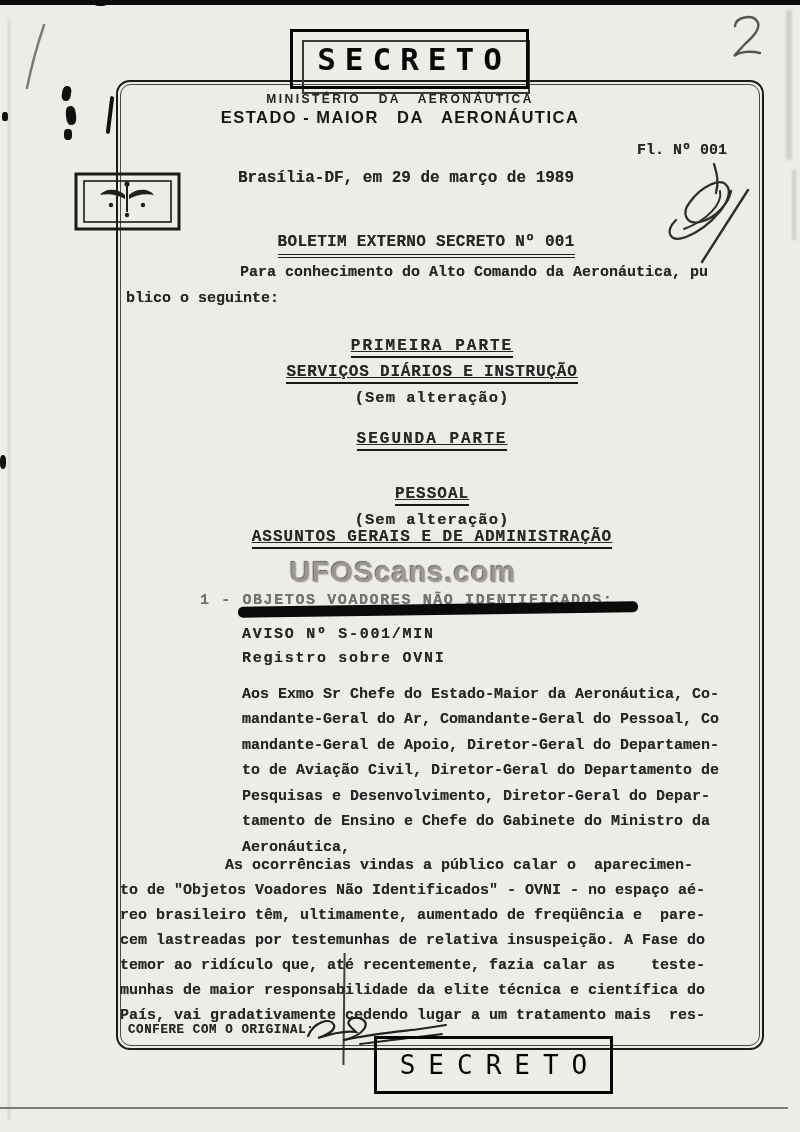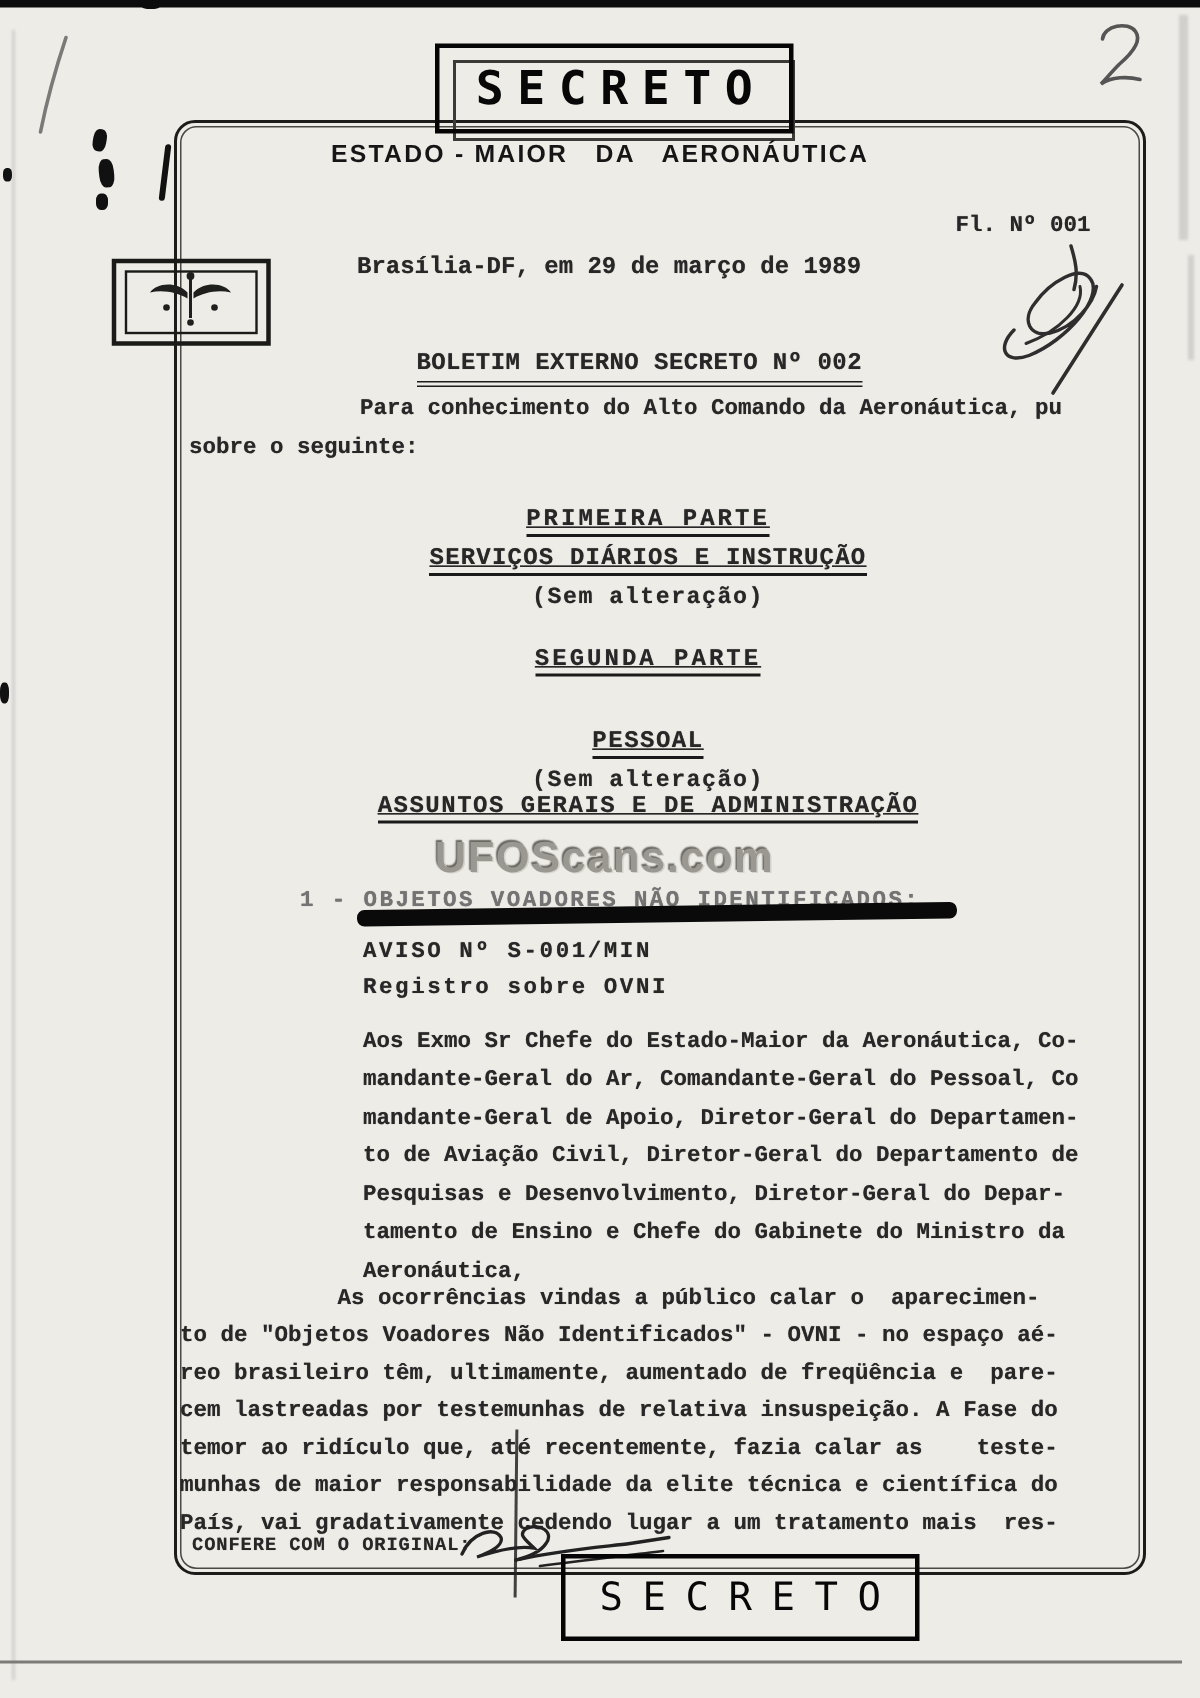--- a/index.html
+++ b/index.html
@@ -78,20 +78,21 @@
   <div class="frame">
     <div class="frame-inner"></div>
   </div>
 
   <div class="stamp-ghost" style="left:302px;top:40px;width:224px;height:50px;"></div>
   <div class="stamp" style="left:290px;top:29px;width:224px;height:54px;font-size:31px;font-weight:700;letter-spacing:9px;padding-left:9px;">
       <span>SECRETO</span>
     </div>
 
   <div class="center-wrap" style="left:180px;top:92px;width:440px;">
+    <div class="sans" style="font-weight:700;font-size:12px;letter-spacing:2.5px;white-space:pre;color:#222;">MINISTÉRIO   DA   AERONÁUTICA</div>
     <div class="sans" style="font-weight:700;font-size:16.5px;letter-spacing:1.5px;white-space:pre;margin-top:2px;color:#161616;">ESTADO - MAIOR   DA   AERONÁUTICA</div>
   </div>
 
   <div class="typed" style="left:637px;top:143px;">Fl. Nº 001</div>
 
   <svg class="abs" style="left:656px;top:158px;" width="118" height="112" viewBox="0 0 118 112">
     <path d="M20 62 C8 74 14 85 30 79 C55 69 80 40 71 28 C64 18 44 30 34 44 C25 55 30 67 44 64 C61 60 73 44 75 33" fill="none" stroke="#2e2e2e" stroke-width="2.3" stroke-linecap="round"></path>
     <path d="M28 71 C50 63 67 46 64 33" fill="none" stroke="#2e2e2e" stroke-width="2" stroke-linecap="round"></path>
     <path d="M58 6 C61 16 63 24 60 35" fill="none" stroke="#2e2e2e" stroke-width="2.3" stroke-linecap="round"></path>
     <path d="M92 32 L46 104" fill="none" stroke="#2e2e2e" stroke-width="2.4" stroke-linecap="round"></path>
@@ -104,25 +105,25 @@
     <circle cx="53" cy="12" r="2.6" fill="#1f1f1d"></circle>
     <path d="M51 23 C43 15 30 17 26 23 C35 21 44 23 51 27 Z" fill="#1f1f1d"></path>
     <path d="M55 23 C63 15 76 17 80 23 C71 21 62 23 55 27 Z" fill="#1f1f1d"></path>
     <circle cx="37" cy="33" r="2.2" fill="#1f1f1d"></circle>
     <circle cx="69" cy="33" r="2.2" fill="#1f1f1d"></circle>
     <circle cx="53" cy="43" r="2.2" fill="#1f1f1d"></circle>
   </svg>
 
   <div class="typed" style="left:238px;top:170px;font-size:16px;">Brasília-DF, em 29 de março de 1989</div>
   <div class="typed" style="left:238px;top:218px;font-size:16px;letter-spacing:.3px;">
-    <span class="u2">BOLETIM EXTERNO SECRETO Nº 002</span>
+    <span class="u2">BOLETIM EXTERNO SECRETO Nº 001</span>
   </div>
 
   <div class="typed" style="left:240px;top:265px;">Para conhecimento do Alto Comando da Aeronáutica, pu</div>
-  <div class="typed" style="left:126px;top:291px;">sobre o seguinte:</div>
+  <div class="typed" style="left:126px;top:291px;">blico o seguinte:</div>
 
   <div class="center-wrap" style="left:132px;top:338px;width:600px;">
     <div class="typed" style="position:static;font-size:16px;"><span class="heading u1" style="letter-spacing:2px;">PRIMEIRA PARTE</span></div>
     <div class="typed" style="position:static;font-size:16px;margin-top:6px;"><span class="heading u1" style="letter-spacing:.8px;">SERVIÇOS DIÁRIOS E INSTRUÇÃO</span></div>
     <div class="typed" style="position:static;font-size:15.5px;margin-top:7px;letter-spacing:1px;">(Sem alteração)</div>
   </div>
 
   <div class="center-wrap" style="left:132px;top:431px;width:600px;">
     <div class="typed" style="position:static;font-size:16px;"><span class="heading u1" style="letter-spacing:2px;">SEGUNDA PARTE</span></div>
     <div class="typed" style="position:static;font-size:16px;margin-top:6px;"><span class="heading u1" style="letter-spacing:1px;margin-top:29px;">PESSOAL</span></div>

